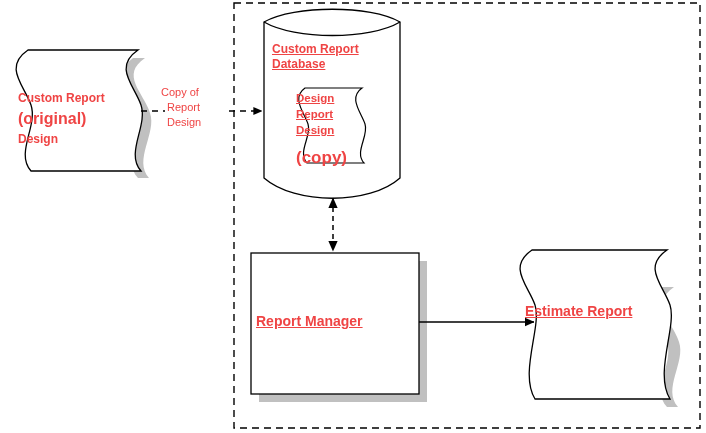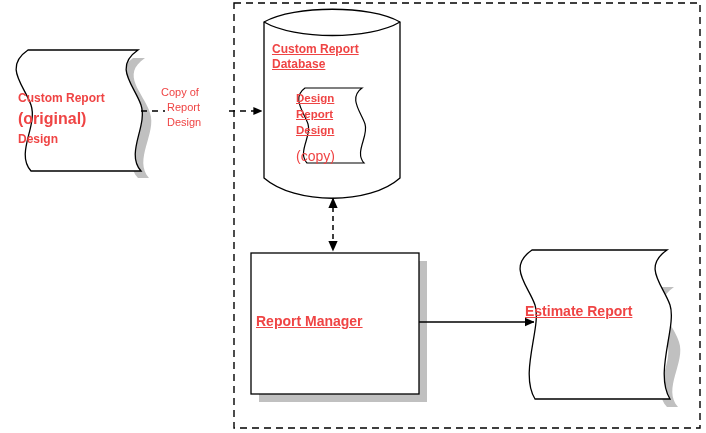--- a/index.html
+++ b/index.html
@@ -54,21 +54,21 @@
   #copy-l2 {
     left: 296px; top: 108px; width: 72px;
     font-size: 11.5px; font-weight: bold; text-decoration: underline;
   }
   #copy-l3 {
     left: 296px; top: 124px; width: 72px;
     font-size: 11.5px; font-weight: bold; text-decoration: underline;
   }
   #copy-sub {
     left: 296px; top: 148px; width: 72px;
-    font-size: 14px; font-weight: normal;
+    font-size: 17px; font-weight: bold;
   }
   #flow-l1 {
     left: 161px; top: 86px; width: 62px;
     font-size: 11px;
   }
   #flow-l2 {
     left: 167px; top: 101px; width: 62px;
     font-size: 11px;
   }
   #flow-l3 {

